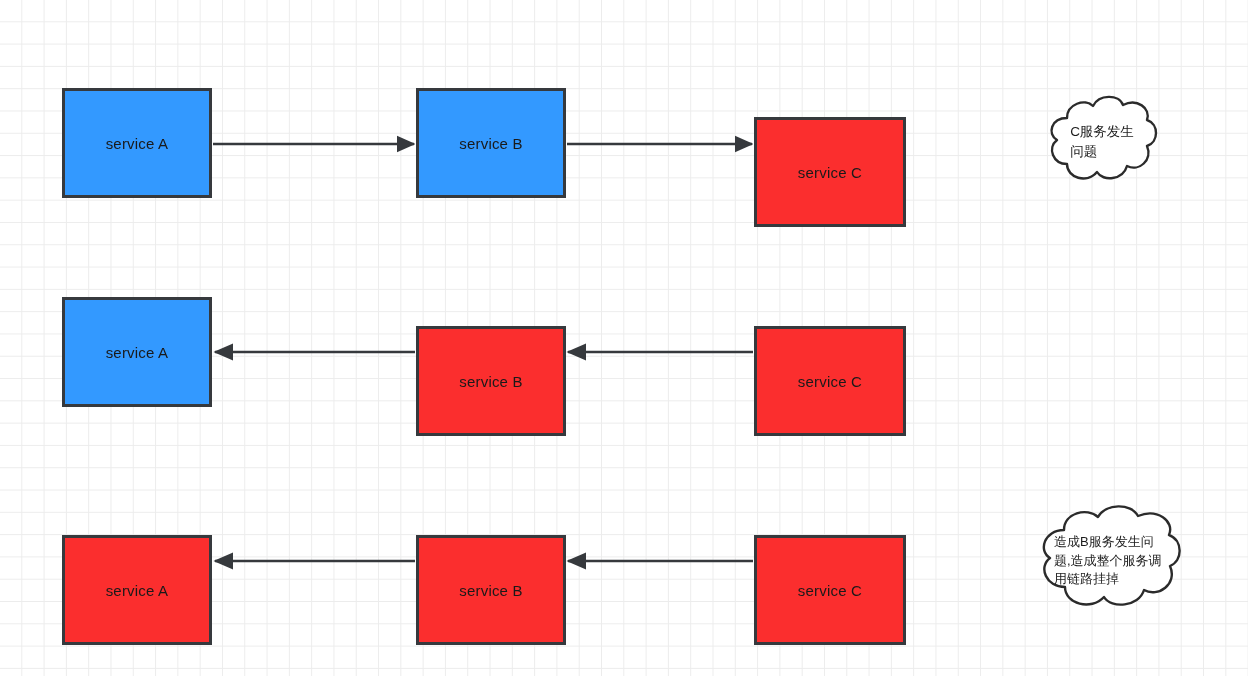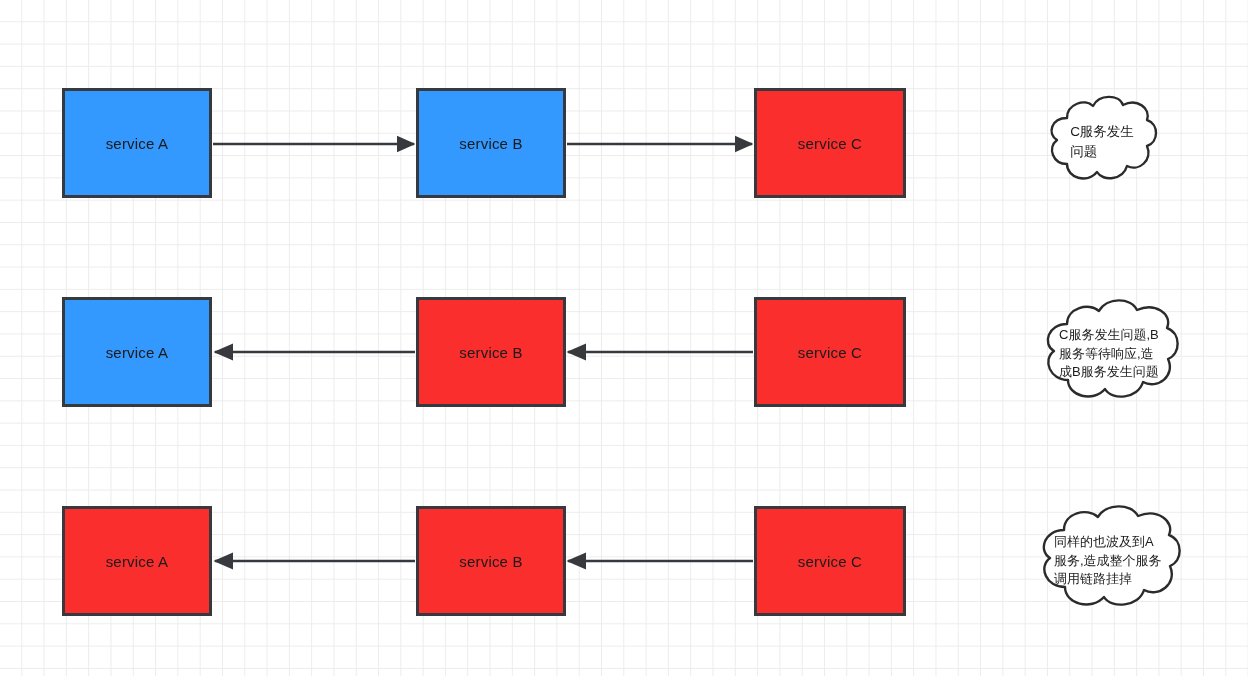--- a/index.html
+++ b/index.html
@@ -40,20 +40,21 @@
     font-size: 15px;
     color: #1a1a1a;
     letter-spacing: 0.2px;
     font-family: "Liberation Sans", "DejaVu Sans", sans-serif;
   }
   .node.ok {
     background-color: #3399ff;
   }
   .node.fail {
     background-color: #fb2e2e;
+    margin-top: 29px;
   }
   .edge-svg {
     position: absolute;
     left: 0;
     top: 0;
     width: 1248px;
     height: 676px;
     pointer-events: none;
     overflow: visible;
   }
@@ -163,45 +164,30 @@
                C 110 68, 96 80, 84 74
                C 80 88, 60 90, 54 80
                C 44 92, 24 86, 24 72
                C 10 72, 4 56, 14 48
                C 4 42, 8 26, 24 26 Z" fill="#ffffff" stroke="#2b2b2b" stroke-width="2.4" stroke-linejoin="round"></path>
     </svg>
     <div class="cloud-text">C服务发生
 问题</div>
   </div>
 
-  <div class="cloud" style="left:1037px; top:294px; width:148px; height:120px;">
-    <svg width="148" height="120" viewBox="0 0 148 120">
-      <path d="M 30 30
-               C 30 14, 52 8, 62 17
-               C 70 3, 94 3, 100 16
-               C 118 8, 136 20, 130 34
-               C 144 39, 144 60, 131 65
-               C 139 82, 120 96, 106 88
-               C 101 105, 75 107, 68 95
-               C 56 109, 31 102, 31 86
-               C 13 86, 5 66, 17 57
-               C 5 50, 11 30, 30 30 Z" fill="#ffffff" stroke="#2b2b2b" stroke-width="2.4" stroke-linejoin="round"></path>
-    </svg>
-    <div class="cloud-text small">C服务发生问题,B服务等待响应,造成B服务发生问题</div>
-  </div>
 
   <div class="cloud" style="left:1032px; top:500px; width:156px; height:122px;">
     <svg width="156" height="122" viewBox="0 0 156 122">
       <path d="M 32 30
                C 32 13, 55 7, 66 17
                C 74 3, 99 3, 106 16
                C 125 8, 143 21, 137 35
                C 151 40, 151 61, 138 66
                C 146 84, 126 98, 112 90
                C 107 107, 79 109, 72 97
                C 59 111, 33 104, 33 87
                C 14 87, 6 67, 18 58
                C 6 51, 12 30, 32 30 Z" fill="#ffffff" stroke="#2b2b2b" stroke-width="2.4" stroke-linejoin="round"></path>
     </svg>
-    <div class="cloud-text small">同样的也波及到A服务,造成整个服务调用链路挂掉</div>
+    <div class="cloud-text small">造成B服务发生问题,造成整个服务调用链路挂掉</div>
   </div>
 
 </div>
 
 </body></html>

